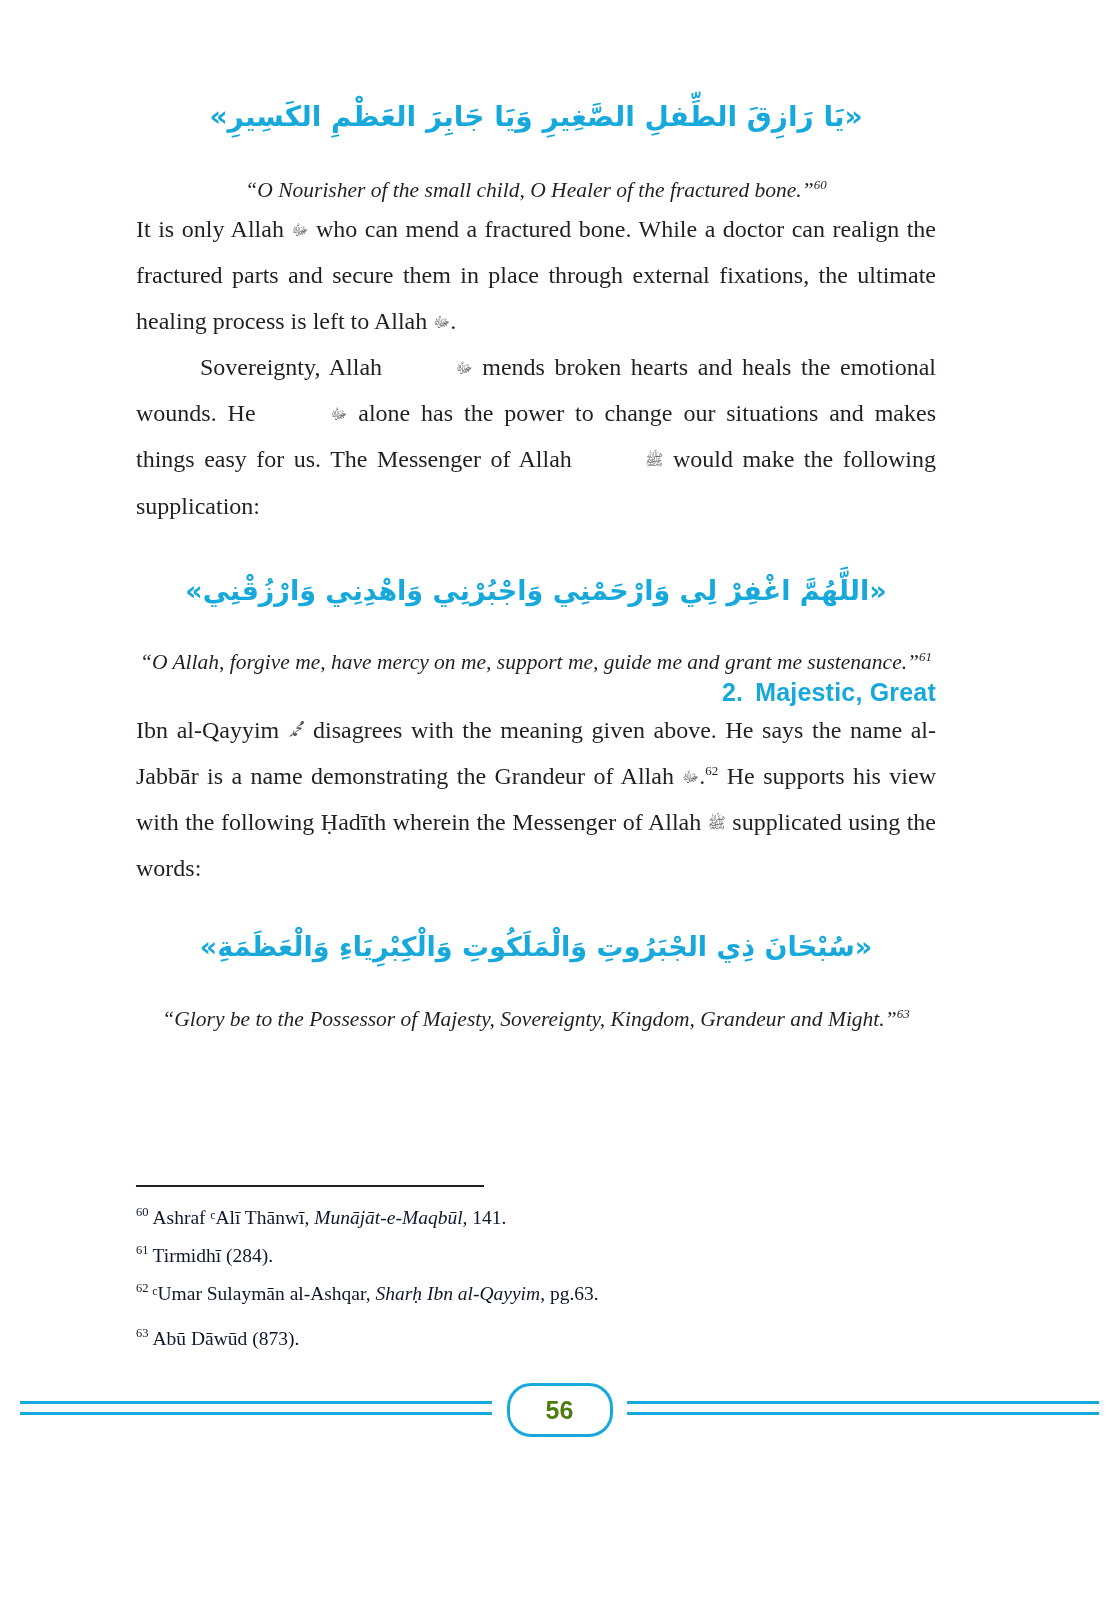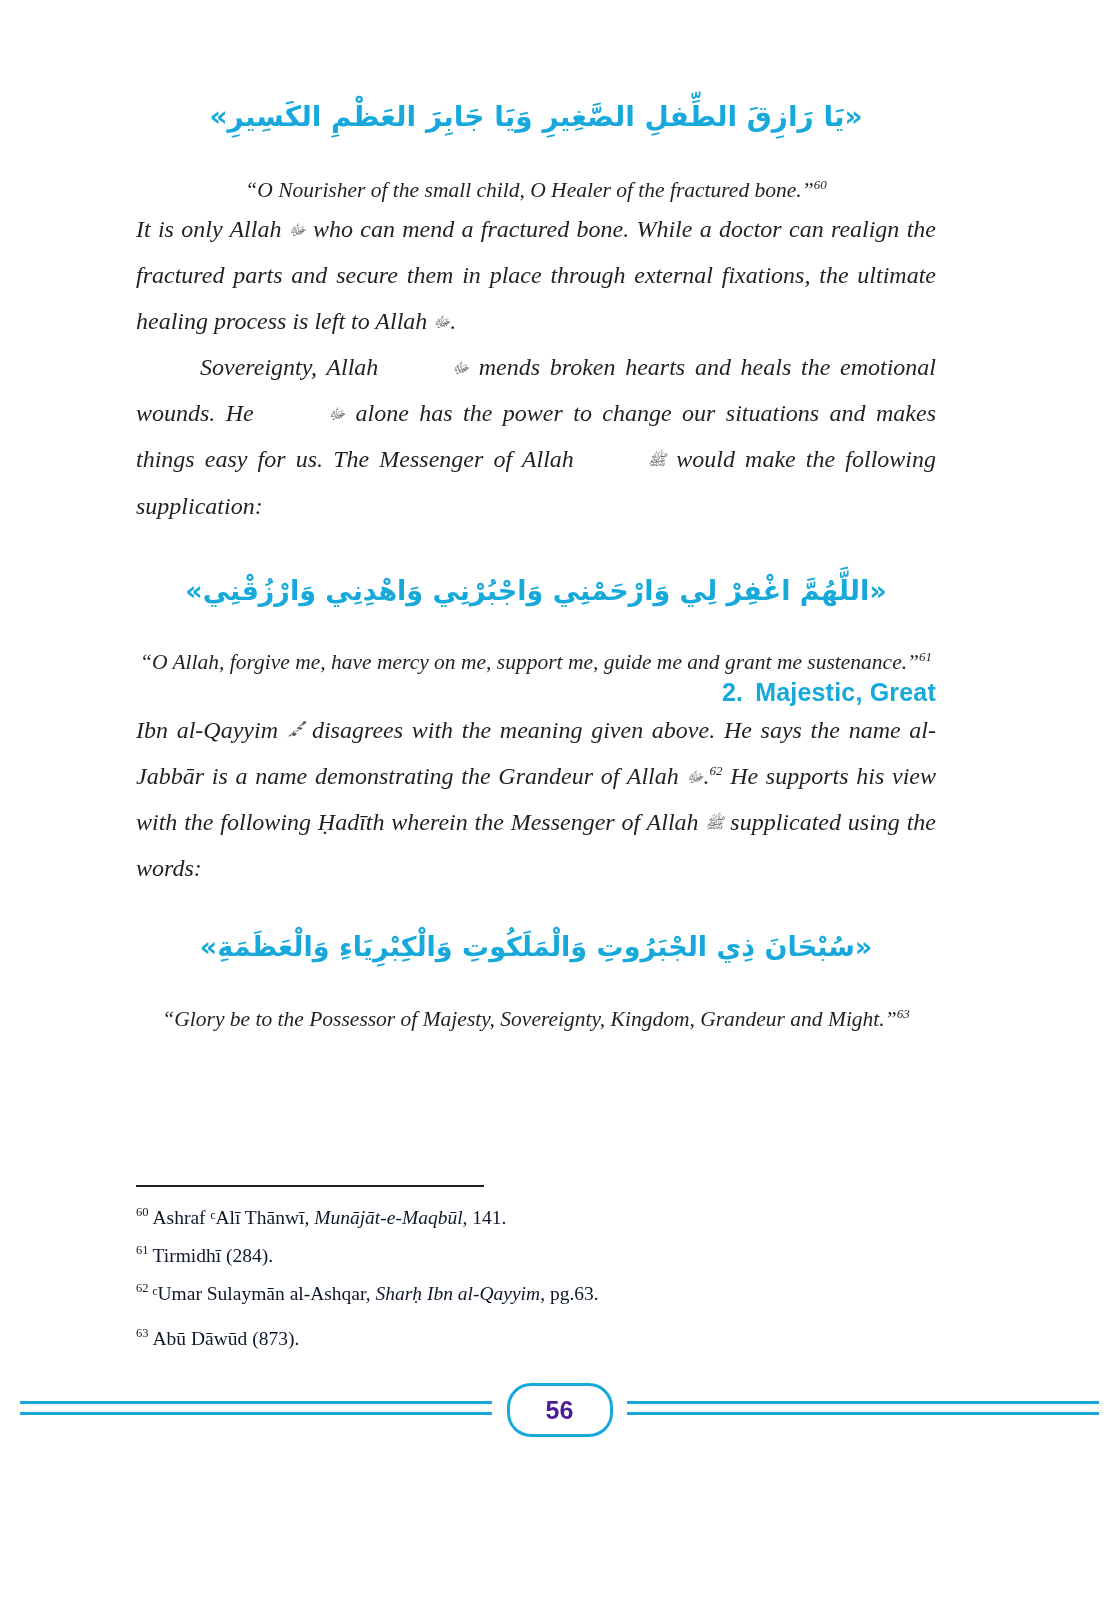--- a/index.html
+++ b/index.html
@@ -56,21 +56,20 @@
   }
 
   
   p.body {
     font-size: 24px;
     line-height: 1.92;
     text-align: justify;
     text-justify: inter-word;
     margin: 0;
     color: #231f20;
-    font-style: italic;
   }
   p.body.indent { text-indent: 64px; }
   .sup-ref {
     font-size: 13px;
     vertical-align: super;
   }
 
   
   h2.section {
     color: #17A9DC;
@@ -149,21 +148,21 @@
     border-radius: 24px;
     background: #ffffff;
     display: flex;
     align-items: center;
     justify-content: center;
   }
   .page-num {
     font-family: "Liberation Sans", sans-serif;
     font-weight: bold;
     font-size: 25px;
-    color: #4c1d95;
+    color: #4d7c0f;
   }
   .sp-t18 { margin-top: 18px; }
   .sp-t26 { margin-top: 26px; text-align: right; }
   .sp-t34 { margin-top: 34px; }
   .sp-t40 { margin-top: 40px; }
 </style>
 </head>
 <body>
 
 <div class="page">

